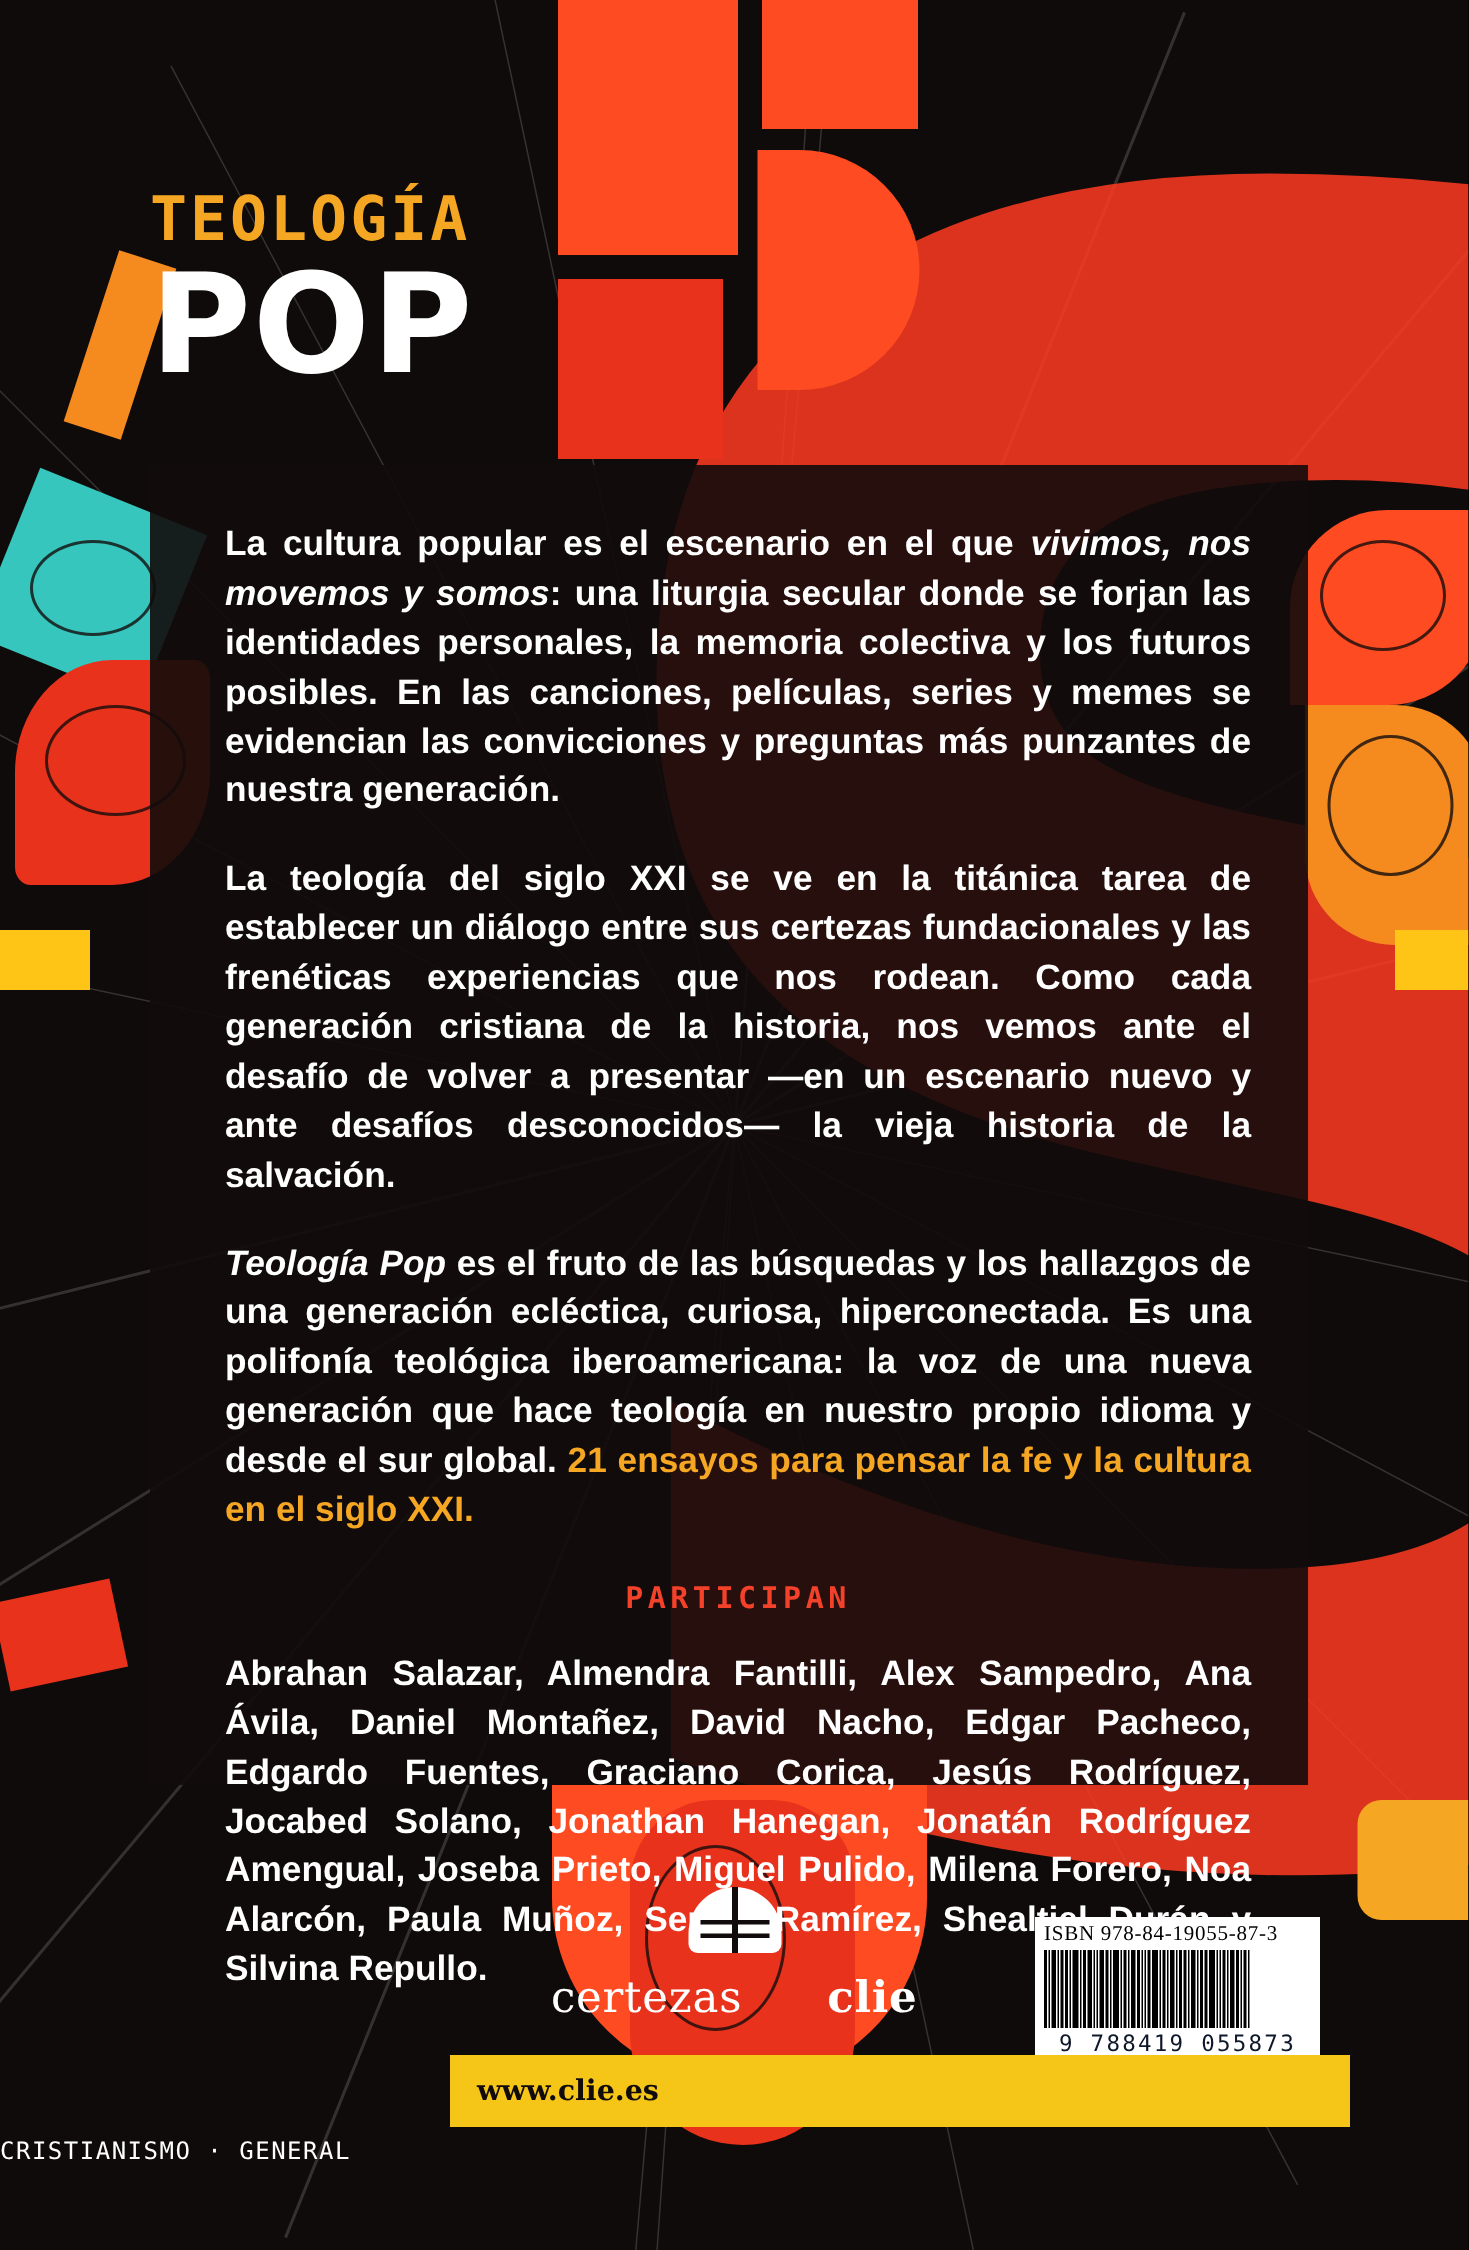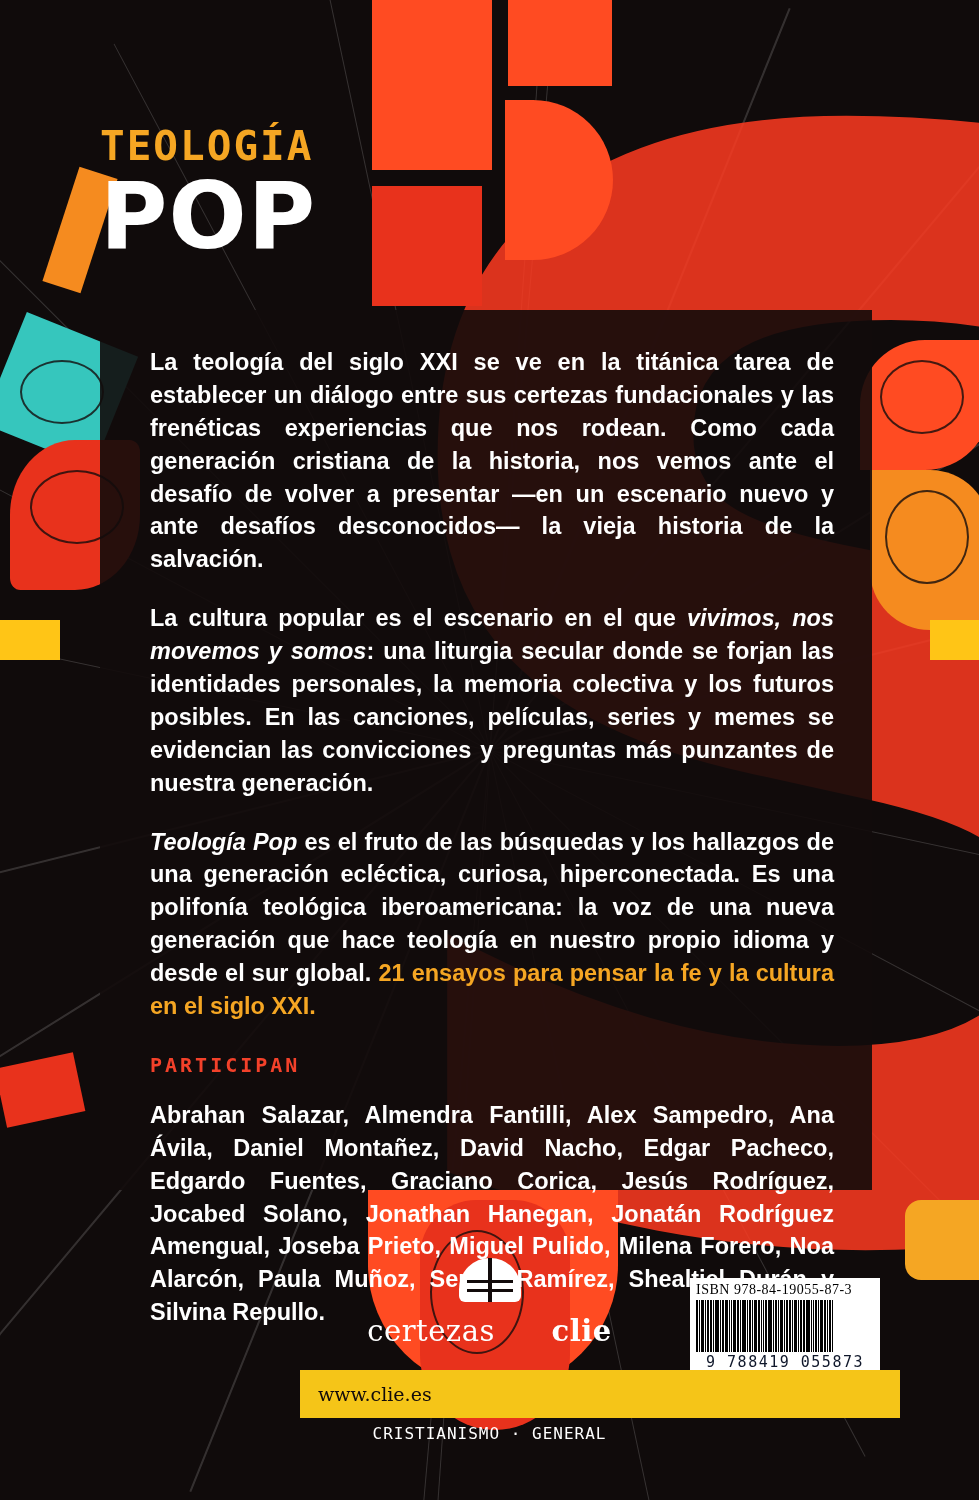--- a/index.html
+++ b/index.html
@@ -144,21 +144,21 @@
   }
   .panel p em { font-style: italic; }
   .accent { color: #f5a623; }
 
   .participan {
     color: #f3412a;
     font-family: "DejaVu Sans Mono", monospace;
     font-weight: bold;
     font-size: 20px;
     letter-spacing: 3px;
-    text-align: left;
+    text-align: center;
     margin: 30px 0 22px 0;
   }
   .names {
     color: #ffffff;
     font-family: "Liberation Sans", sans-serif;
     font-weight: bold;
     font-size: 23.5px;
     line-height: 1.40;
     text-align: justify;
   }
@@ -259,26 +259,26 @@
   }
   .tagline {
     color: #120b0b;
     font-family: "DejaVu Serif", serif;
     font-size: 27px;
   }
   .site {
     color: #120b0b;
     font-family: "DejaVu Serif", serif;
     font-size: 19px;
+    font-weight: bold;
   }
   .category {
     position: absolute;
     left: 0; right: 0;
     top: 1424px;
-    text-align: center;
     color: #ffffff;
     font-family: "DejaVu Sans Mono", monospace;
     font-size: 16px;
     letter-spacing: 1px;
     z-index: 9;
   }
 </style>
 </head>
 <body>
 
@@ -331,25 +331,25 @@
   <div class="title-block">
     <div class="t-teologia">TEOLOGÍA</div>
     <div class="t-pop">POP</div>
   </div>
 
   <div class="strap">
   </div>
 
   <div class="panel">
 
-    <p>La teología del siglo XXI se ve en la titánica tarea de establecer un diálogo entre sus certezas fundacionales y las frenéticas experiencias que nos rodean. Como cada generación cristiana de la historia, nos vemos ante el desafío de volver a presentar —en un escenario nuevo y ante desafíos desconocidos— la vieja historia de la salvación.</p>
-
     <p>
       <span>La cultura popular es el escenario en el que </span><em>vivimos, nos movemos y somos</em><span>: una liturgia secular donde se forjan las identidades personales, la memoria colectiva y los futuros posibles. En las canciones, películas, series y memes se evidencian las convicciones y preguntas más punzantes de nuestra generación.</span>
     </p>
+
+    <p>La teología del siglo XXI se ve en la titánica tarea de establecer un diálogo entre sus certezas fundacionales y las frenéticas experiencias que nos rodean. Como cada generación cristiana de la historia, nos vemos ante el desafío de volver a presentar —en un escenario nuevo y ante desafíos desconocidos— la vieja historia de la salvación.</p>
 
     <p>
       <em>Teología Pop</em><span> es el fruto de las búsquedas y los hallazgos de una generación ecléctica, curiosa, hiperconectada. Es una polifonía teológica iberoamericana: la voz de una nueva generación que hace teología en nuestro propio idioma y desde el sur global. </span><span class="accent">21 ensayos para pensar la fe y la cultura en el siglo XXI.</span>
     </p>
 
     <div class="participan">PARTICIPAN</div>
     <div class="names">Abrahan Salazar, Almendra Fantilli, Alex Sampedro, Ana Ávila, Daniel Montañez, David Nacho, Edgar Pacheco, Edgardo Fuentes, Graciano Corica, Jesús Rodríguez, Jocabed Solano, Jonathan Hanegan, Jonatán Rodríguez Amengual, Joseba Prieto, Miguel Pulido, Milena Forero, Noa Alarcón, Paula Muñoz, Sergio Ramírez, Shealtiel Durán y Silvina Repullo.</div>
   </div>
 
   <div class="pub">

